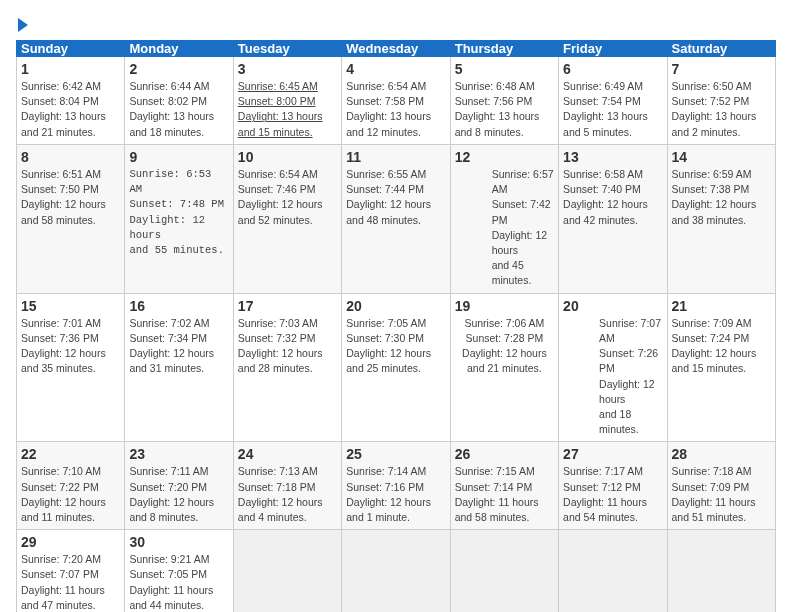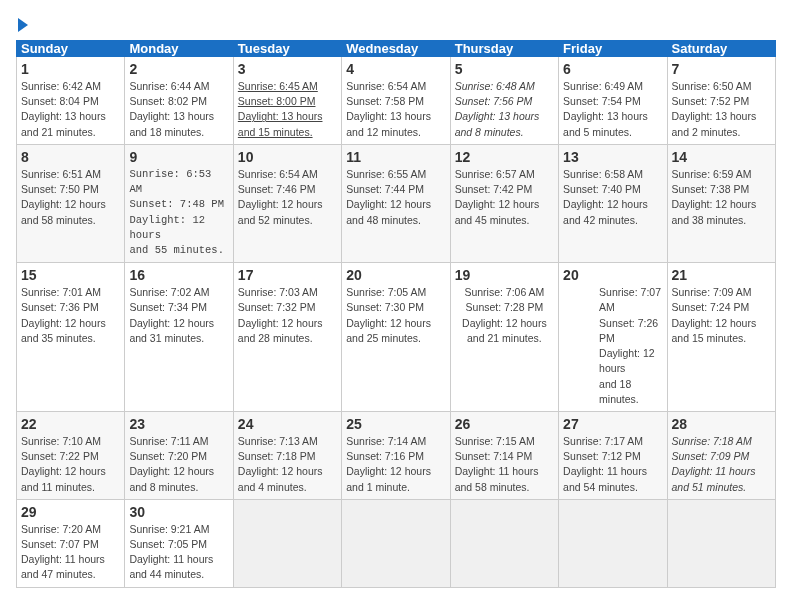--- a/index.html
+++ b/index.html
@@ -145,21 +145,21 @@
         </td>
         <td>
           <span class="day-num">4</span>
           <div class="day-detail" style="white-space: pre-line;">Sunrise: 6:54 AM
 Sunset: 7:58 PM
 Daylight: 13 hours
 and 12 minutes.</div>
         </td>
         <td>
           <span class="day-num">5</span>
-          <div class="day-detail" style="white-space: pre-line; font-style: italic;">Sunrise: 6:48 AM
+          <div class="day-detail" style="white-space: pre-line;">Sunrise: 6:48 AM
 Sunset: 7:56 PM
 Daylight: 13 hours
 and 8 minutes.</div>
         </td>
         <td>
           <span class="day-num">6</span>
           <div class="day-detail" style="white-space: pre-line;">Sunrise: 6:49 AM
 Sunset: 7:54 PM
 Daylight: 13 hours
 and 5 minutes.</div>
@@ -196,21 +196,21 @@
         </td>
         <td>
           <span class="day-num">11</span>
           <div class="day-detail" style="white-space: pre-line;">Sunrise: 6:55 AM
 Sunset: 7:44 PM
 Daylight: 12 hours
 and 48 minutes.</div>
         </td>
         <td>
           <span class="day-num">12</span>
-          <div class="day-detail" style="white-space: pre-line;">Sunrise: 6:57 AM
+          <div class="day-detail" style="white-space: pre-line; margin-left: 37px;">Sunrise: 6:57 AM
 Sunset: 7:42 PM
 Daylight: 12 hours
 and 45 minutes.</div>
         </td>
         <td>
           <span class="day-num">13</span>
           <div class="day-detail" style="white-space: pre-line;">Sunrise: 6:58 AM
 Sunset: 7:40 PM
 Daylight: 12 hours
 and 42 minutes.</div>
@@ -312,21 +312,21 @@
         </td>
         <td>
           <span class="day-num">27</span>
           <div class="day-detail" style="white-space: pre-line;">Sunrise: 7:17 AM
 Sunset: 7:12 PM
 Daylight: 11 hours
 and 54 minutes.</div>
         </td>
         <td>
           <span class="day-num">28</span>
-          <div class="day-detail" style="white-space: pre-line; font-style: italic;">Sunrise: 7:18 AM
+          <div class="day-detail" style="white-space: pre-line;">Sunrise: 7:18 AM
 Sunset: 7:09 PM
 Daylight: 11 hours
 and 51 minutes.</div>
         </td>
       </tr>
       <tr>
         <td>
           <span class="day-num">29</span>
           <div class="day-detail" style="white-space: pre-line;">Sunrise: 7:20 AM
 Sunset: 7:07 PM

